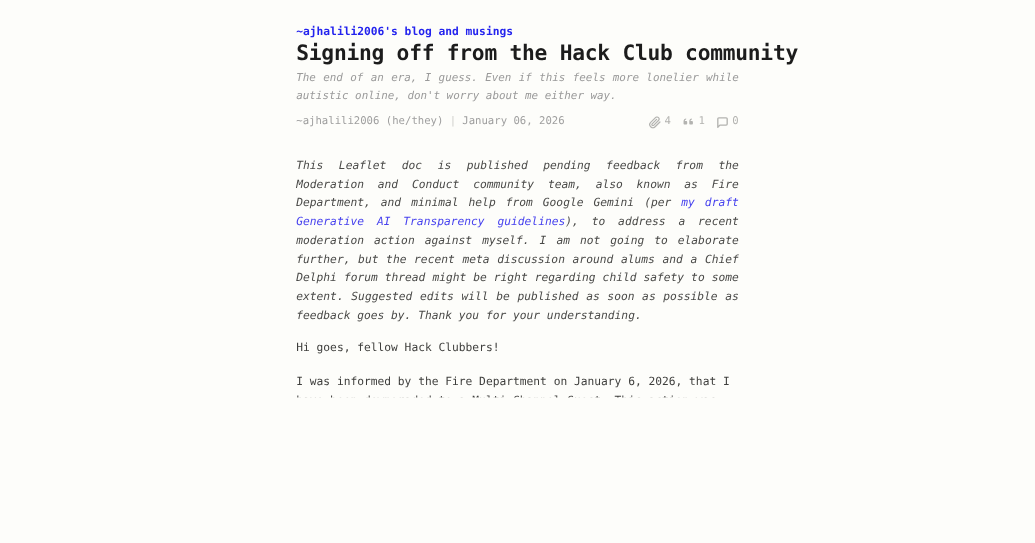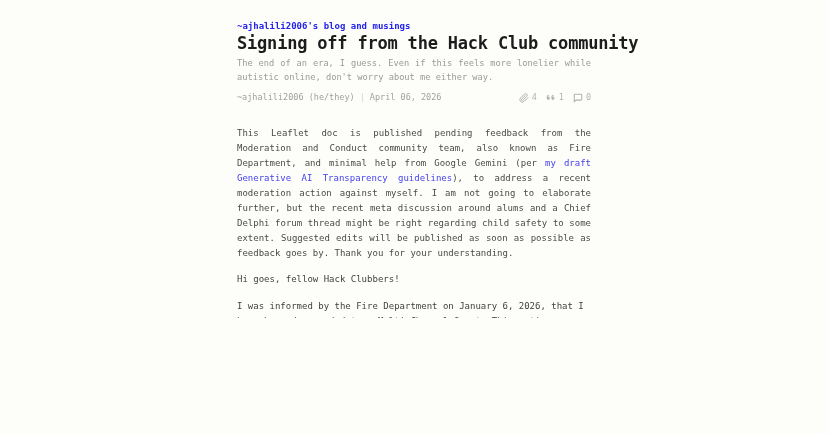--- a/index.html
+++ b/index.html
@@ -34,20 +34,21 @@
     font-size: 17px;
     font-weight: bold;
     color: #1c1c1c;
     line-height: 18px;
     letter-spacing: -0.2px;
     white-space: nowrap;
   }
   .post-subtitle {
     margin-top: 4px;
     font-size: 8.7px;
+    font-style: italic;
     color: #9a9a9a;
     line-height: 14px;
     text-align: justify;
   }
   .byline-row {
     margin-top: 8px;
     display: flex;
     justify-content: space-between;
     align-items: center;
     font-size: 8.5px;
@@ -69,20 +70,21 @@
   .stat {
     display: inline-flex;
     align-items: center;
     gap: 3px;
     cursor: pointer;
   }
   .stat svg { display: block; }
   .intro-note {
     margin-top: 23px;
     font-size: 9px;
+    font-style: italic;
     color: #4a4a48;
     line-height: 15px;
     text-align: justify;
   }
   .inline-link {
     color: #4742ee;
     text-decoration: none;
     cursor: pointer;
   }
   .body-para {
@@ -102,21 +104,21 @@
     <a class="blog-link" href="#">~ajhalili2006's blog and musings</a>
 
     <h1 class="post-title">Signing off from the Hack Club community</h1>
 
     <p class="post-subtitle">The end of an era, I guess. Even if this feels more lonelier while autistic online, don't worry about me either way.</p>
 
     <div class="byline-row">
       <div class="byline-left">
         <span>~ajhalili2006 (he/they)</span>
         <span class="sep">|</span>
-        <span>April 06, 2026</span>
+        <span>January 06, 2026</span>
       </div>
 
       <div class="stats">
         <span class="stat">
           <svg width="10" height="10" viewBox="0 0 24 24" fill="none" stroke="#b3b3b0" stroke-width="2.4" stroke-linecap="round" stroke-linejoin="round">
             <path d="M21.44 11.05l-9.19 9.19a6 6 0 0 1-8.49-8.49l9.19-9.19a4 4 0 0 1 5.66 5.66l-9.2 9.19a2 2 0 0 1-2.83-2.83l8.49-8.48"></path>
           </svg>
           <span>4</span>
         </span>
 

